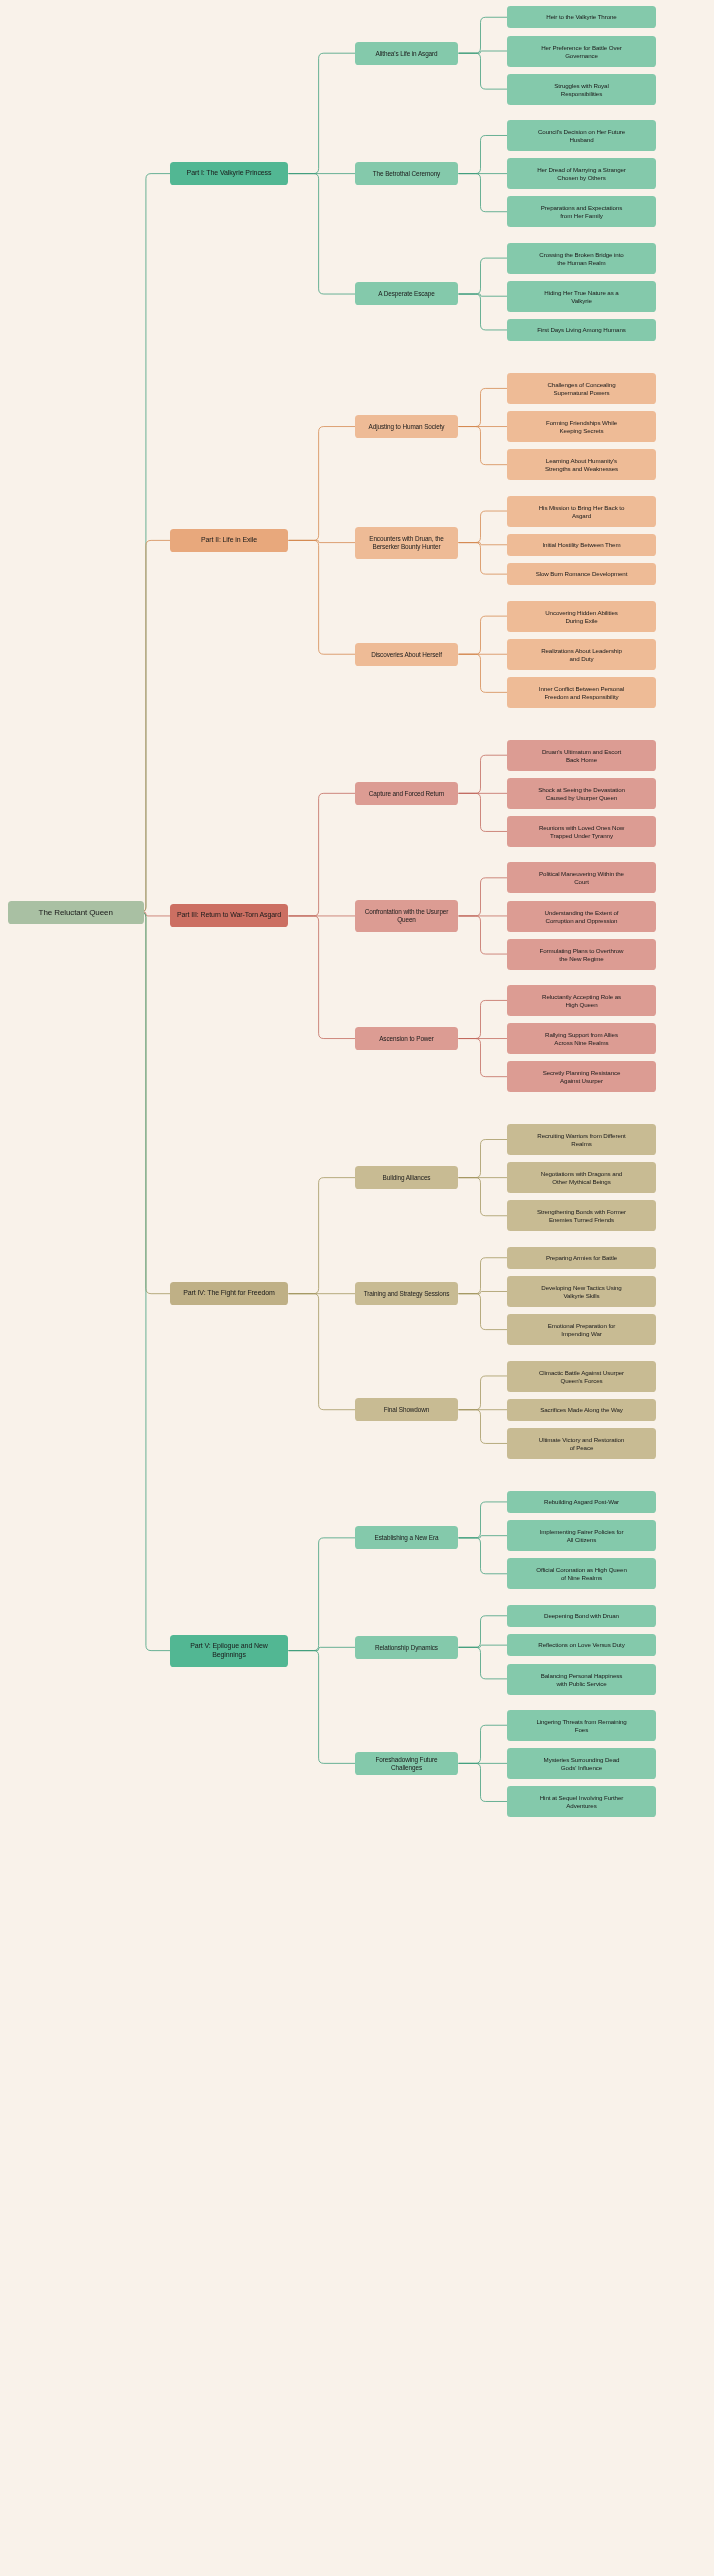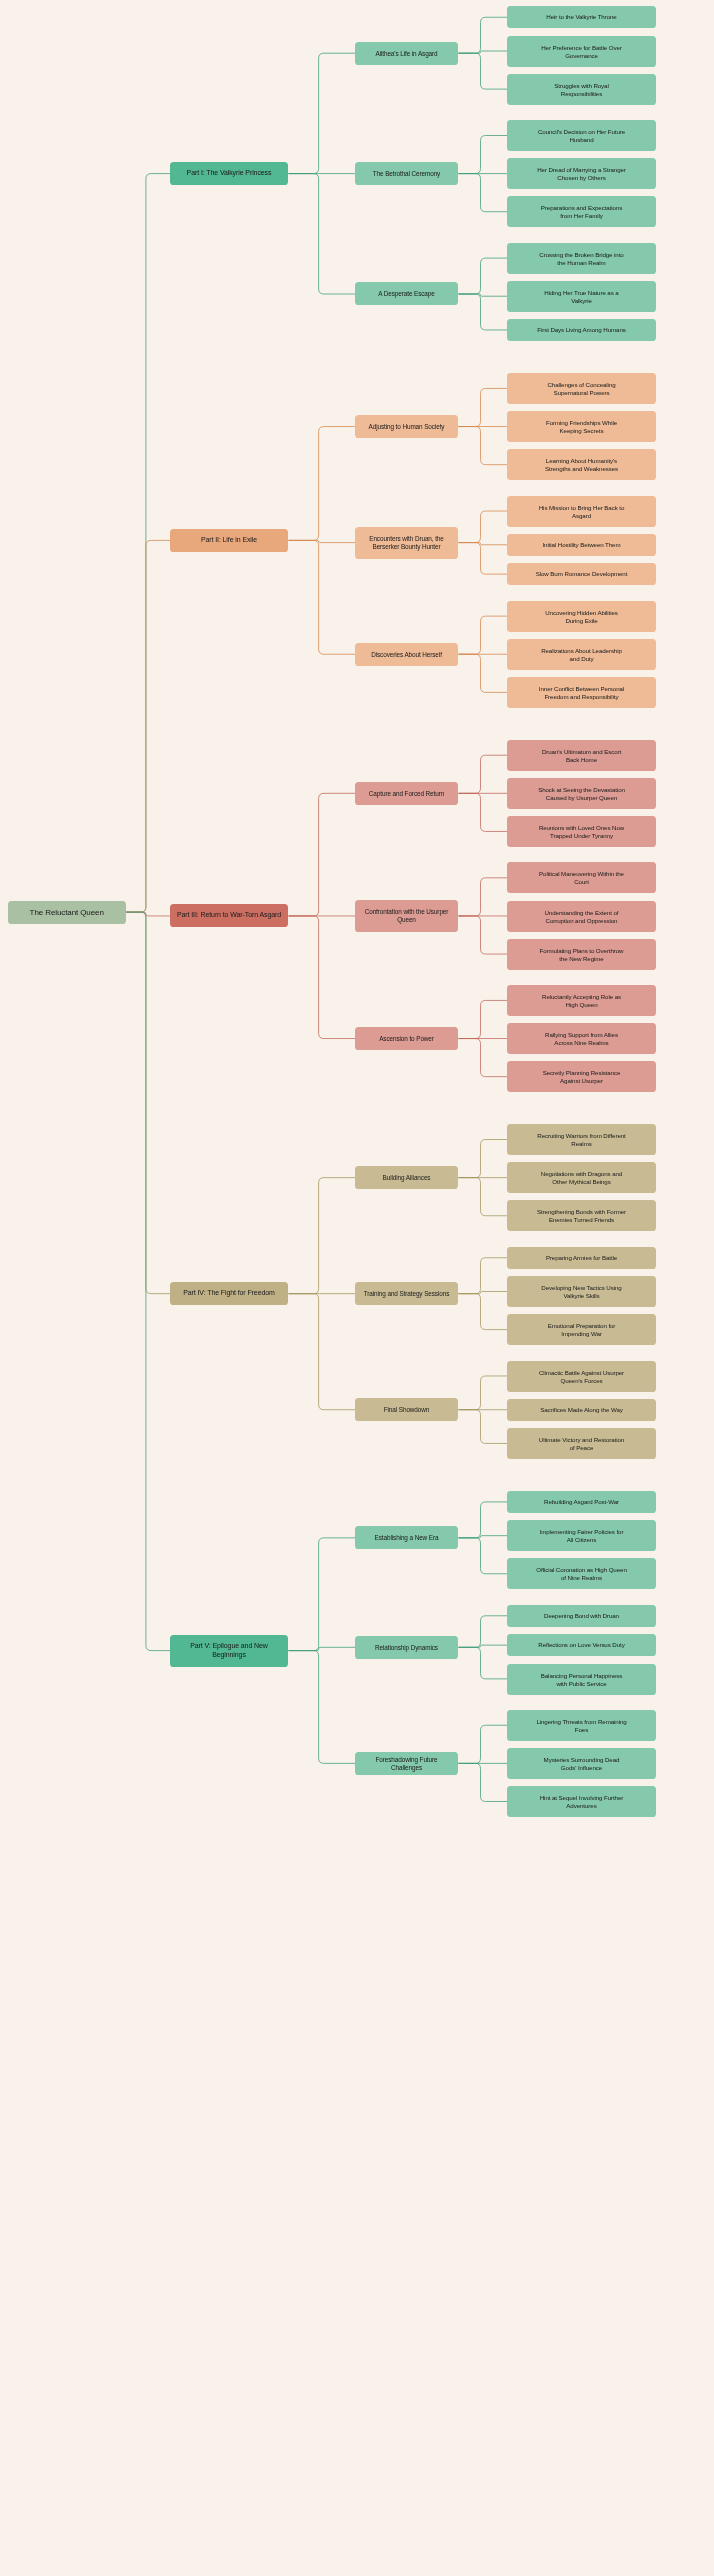--- a/index.html
+++ b/index.html
@@ -207,15 +207,15 @@
     <div class="node lv2" style="left: 355px; top: 1636px; width: 103px; height: 23px; background: rgb(132, 201, 171);"><span>Relationship Dynamics</span></div>
     <div class="node lv3" style="left: 507px; top: 1710px; width: 149px; height: 31px; background: rgb(132, 201, 171);"><span>Lingering Threats from Remaining
 Foes</span></div>
     <div class="node lv3" style="left: 507px; top: 1748px; width: 149px; height: 31px; background: rgb(132, 201, 171);"><span>Mysteries Surrounding Dead
 Gods' Influence</span></div>
     <div class="node lv3" style="left: 507px; top: 1786px; width: 149px; height: 31px; background: rgb(132, 201, 171);"><span>Hint at Sequel Involving Further
 Adventures</span></div>
     <div class="node lv2" style="left: 355px; top: 1752px; width: 103px; height: 23px; background: rgb(132, 201, 171);"><span>Foreshadowing Future Challenges</span></div>
     <div class="node lv1" style="left: 170px; top: 1635px; width: 118px; height: 32px; background: rgb(82, 183, 147);"><span>Part V: Epilogue and New
 Beginnings</span></div>
-    <div class="node lv0" style="left: 7.7px; top: 901px; width: 118px; height: 23px; background: rgb(169, 192, 163); text-align: center;"><span>The Reluctant Queen</span></div>
+    <div class="node lv0" style="left: 7.7px; top: 901px; width: 136px; height: 23px; background: rgb(169, 192, 163); text-align: center;"><span>The Reluctant Queen</span></div>
   </div>
 
 
 </body></html>

